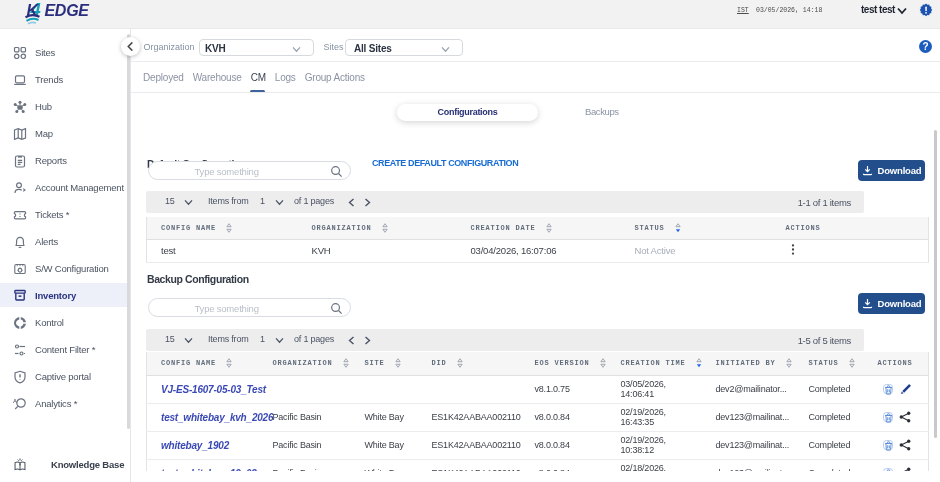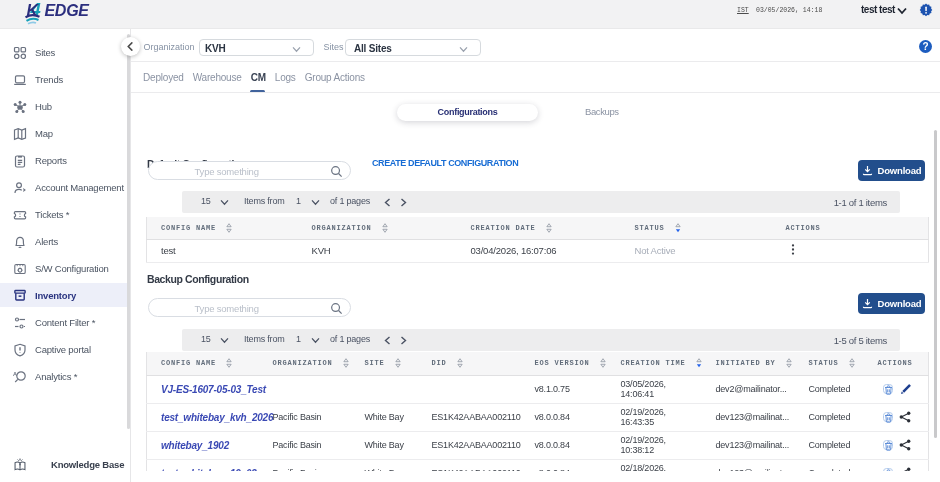--- a/index.html
+++ b/index.html
@@ -33,42 +33,42 @@
   z-index:5; }
 .lab { color:#8591a3; font-size:9px; }
 .selbox { position:absolute; border:1px solid #d6dade; border-radius:4px; background:#fff; height:17px; }
 .selbox .stxt { position:absolute; left:10px; top:3px; font-size:10px; letter-spacing:-0.2px; font-weight:bold; color:#2b3442; }
 .help { position:absolute; left:788px; top:11px; width:13px; height:13px; border-radius:50%; background:#1d5cbf;
   color:#fff; font-size:10px; font-weight:bold; text-align:center; line-height:13px; }
 .hr1 { position:absolute; left:0; top:32px; width:809px; border-top:1px solid #ebebed; }
 
 .tabs { position:absolute; left:12px; top:43px; font-size:10px; letter-spacing:-0.2px; color:#8b93a3; }
 .tabs span { margin-right:9px; }
-.tabs .on { color:#3a4354; font-weight:bold; }
+.tabs .on { color:#3a4354; font-weight:normal; }
 .cmline { position:absolute; left:119px; top:60.5px; width:15px; height:3px; background:#41639c; border-radius:2px; }
 .hr2 { position:absolute; left:0; top:63px; width:809px; border-top:1px solid #ebebed; }
 
 .pill { position:absolute; left:266px; top:74.5px; width:141px; height:17.5px; background:#fff; border-radius:9px;
   box-shadow:0 1.5px 6px rgba(40,40,60,.2); text-align:center; line-height:17px; font-size:9px; letter-spacing:-0.3px; font-weight:bold; color:#272f74; }
 .backups { position:absolute; left:454px; top:77px; font-size:9.5px; letter-spacing:-0.4px; color:#8b93a3; }
 
 .h1a { position:absolute; left:16px; top:105px; font-size:10.5px; letter-spacing:-0.4px; font-weight:bold; color:#333a46;margin-top:24px; }
 .h1b { position:absolute; left:16px; top:244px; font-size:10.5px; letter-spacing:-0.4px; font-weight:bold; color:#333a46; }
 
 .search { position:absolute; left:16.5px; width:203px; height:19px; border:1px solid #d9dde3; border-radius:9.5px; background:#fff; }
 .search .ph { position:absolute; left:10px; top:4px; font-size:9.5px; letter-spacing:-0.2px; color:#b9bfc9;margin-left:36px; }
 .search svg { position:absolute; right:7px; top:3px; }
 .s1 { top:132px; } .s2 { top:269px; }
 .clink { position:absolute; left:241px; top:129px; font-size:9px; font-weight:bold; color:#176cd4; letter-spacing:-0.4px; }
 .dlbtn { position:absolute; left:727px; width:67px; height:21px; background:#224e8c; border-radius:4px; color:#fff;
   font-size:9.5px; letter-spacing:-0.2px; font-weight:bold; display:flex; align-items:center; justify-content:center; gap:5px; }
 .d1 { top:131px; } .d2 { top:264px; }
 
 .pgbar { position:absolute; left:15px; width:718px; height:21.5px; background:#ededee; border-radius:2px;
-  font-size:9px; letter-spacing:-0.2px; color:#4a5263;margin-left:36px; }
+  font-size:9px; letter-spacing:-0.2px; color:#4a5263; }
 .p1 { top:162px; } .p2 { top:300px; }
 .pgbar .cell { position:absolute; top:4.5px; }
 .pgr { position:absolute; right:13px; top:5.5px; font-size:9.5px; letter-spacing:-0.3px; color:#4a5263; }
 
 table { border-collapse:collapse; table-layout:fixed; }
 .tbl { position:absolute; left:15px; width:782px; border:1px solid #e3e3e5; border-top:none; }
 .t1 { top:188px; } 
 .tbl th { background:#f6f6f7; height:22px; }
 .tbl2x th { height:23px; }
 .tbl th, .tbl2x th { background:#f6f6f7; font-family:"Liberation Mono",monospace; font-weight:bold;
@@ -221,20 +221,31 @@
           <svg width="15" height="15" viewBox="0 0 15 15" fill="none" stroke="#2a3480" stroke-width="1.5">
             <rect x="2" y="2.2" width="11" height="2.8" rx="0.8"></rect>
             <path d="M3 5 V11.6 Q3 12.4 3.8 12.4 H11.2 Q12 12.4 12 11.6 V5"></path>
             <path d="M6 8.2 H9" stroke-width="1.6"></path>
           </svg>
         </span>
         <span class="slab">Inventory</span>
       </div>
     <div class="sitem">
         <span class="sic">
+          <svg width="14" height="14" viewBox="0 0 14 14">
+            <circle cx="7" cy="7" r="4.7" fill="none" stroke="#6b7280" stroke-width="2.6"></circle>
+            <rect x="6.3" y="0" width="1.5" height="14" fill="#fff"></rect>
+            <rect x="7" y="6.25" width="7" height="1.5" fill="#fff"></rect>
+            <path d="M7.6 7 L3.2 5.2 L3.2 8.8 Z" fill="#fff"></path>
+          </svg>
+        </span>
+        <span class="slab">Kontrol</span>
+      </div>
+    <div class="sitem">
+        <span class="sic">
           <svg width="14" height="14" viewBox="0 0 14 14" fill="none" stroke="#6b7280" stroke-width="1.2">
             <circle cx="4" cy="3.5" r="1.5"></circle>
             <path d="M6.5 3.5 H12"></path>
             <path d="M2 10.5 H5.5"></path>
             <circle cx="8.5" cy="10.5" r="1.5"></circle>
             <path d="M11 10.5 H12"></path>
             <path d="M2 7 H7" stroke-width="0"></path>
           </svg>
         </span>
         <span class="slab">Content Filter *</span>
@@ -280,21 +291,21 @@
       </svg>
     </div>
   <span class="lab abs" style="left:12.5px;top:13px">Organization</span>
   <div class="selbox" style="left:68px;top:10px;width:115px">
       <span class="stxt" style="left:5px">KVH</span>
     <svg class="abs" style="right:12px;top:6px" width="9" height="7" viewBox="0 0 10 8">
         <path d="M1 1.5 L5 6 L9 1.5" stroke="#9aa2ae" stroke-width="1.4" fill="none"></path>
       </svg>
     </div>
   <span class="lab abs" style="left:192.5px;top:13px">Sites</span>
-  <div class="selbox" style="left:214px;top:10px;width:136px">
+  <div class="selbox" style="left:214px;top:10px;width:118px">
       <span class="stxt" style="left:8px">All Sites</span>
     <svg class="abs" style="right:12px;top:6px" width="9" height="7" viewBox="0 0 10 8">
         <path d="M1 1.5 L5 6 L9 1.5" stroke="#9aa2ae" stroke-width="1.4" fill="none"></path>
       </svg>
     </div>
   <div class="help">?</div>
   <div class="hr1"></div>
   <div class="tabs"><span>Deployed</span><span>Warehouse</span><span class="on">CM</span><span>Logs</span><span>Group Actions</span></div>
   <div class="cmline"></div>
   <div class="hr2"></div>

